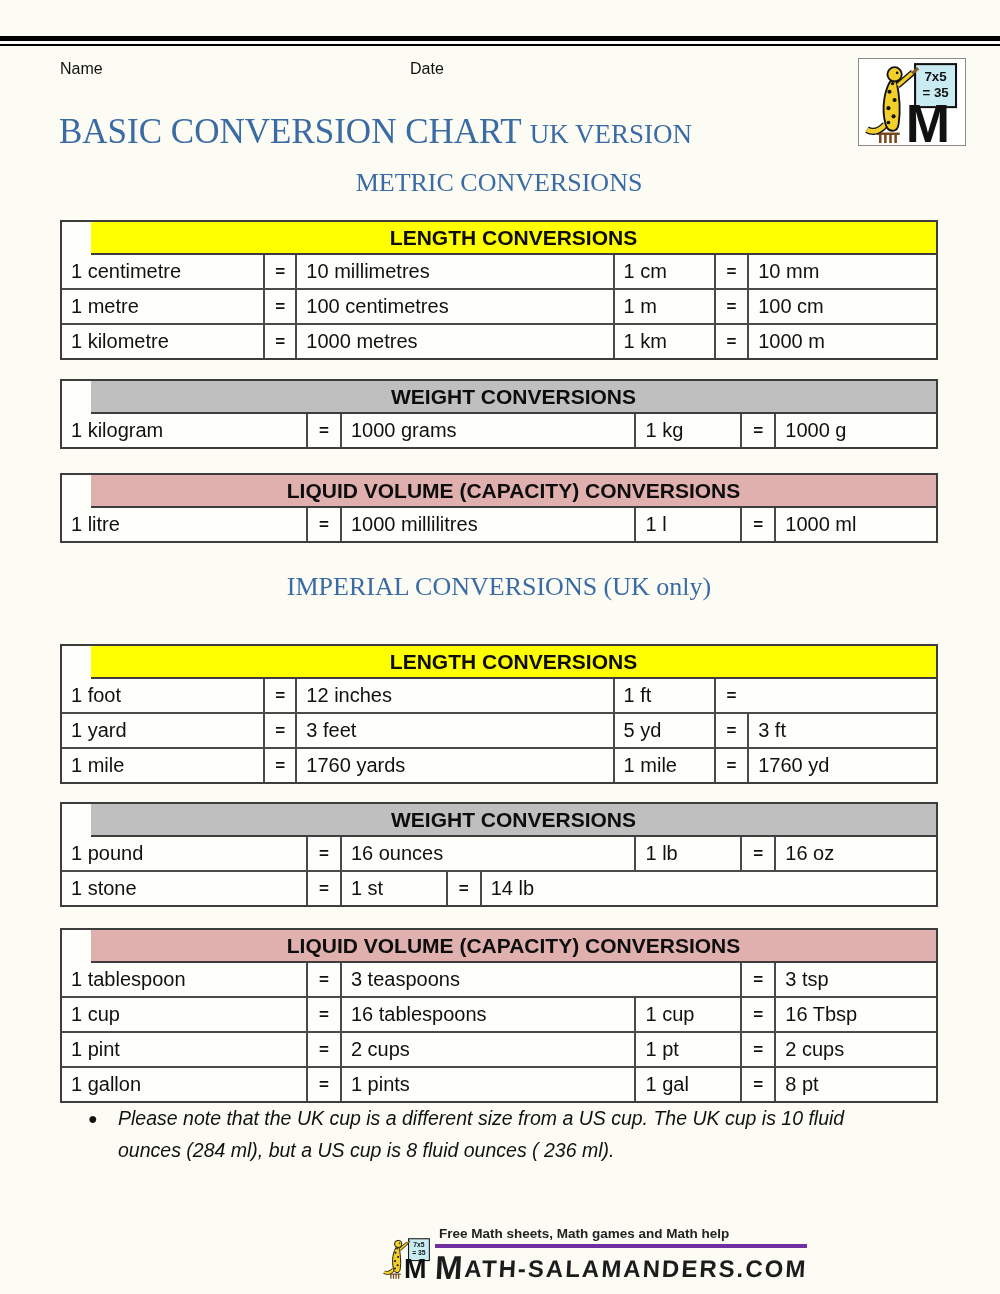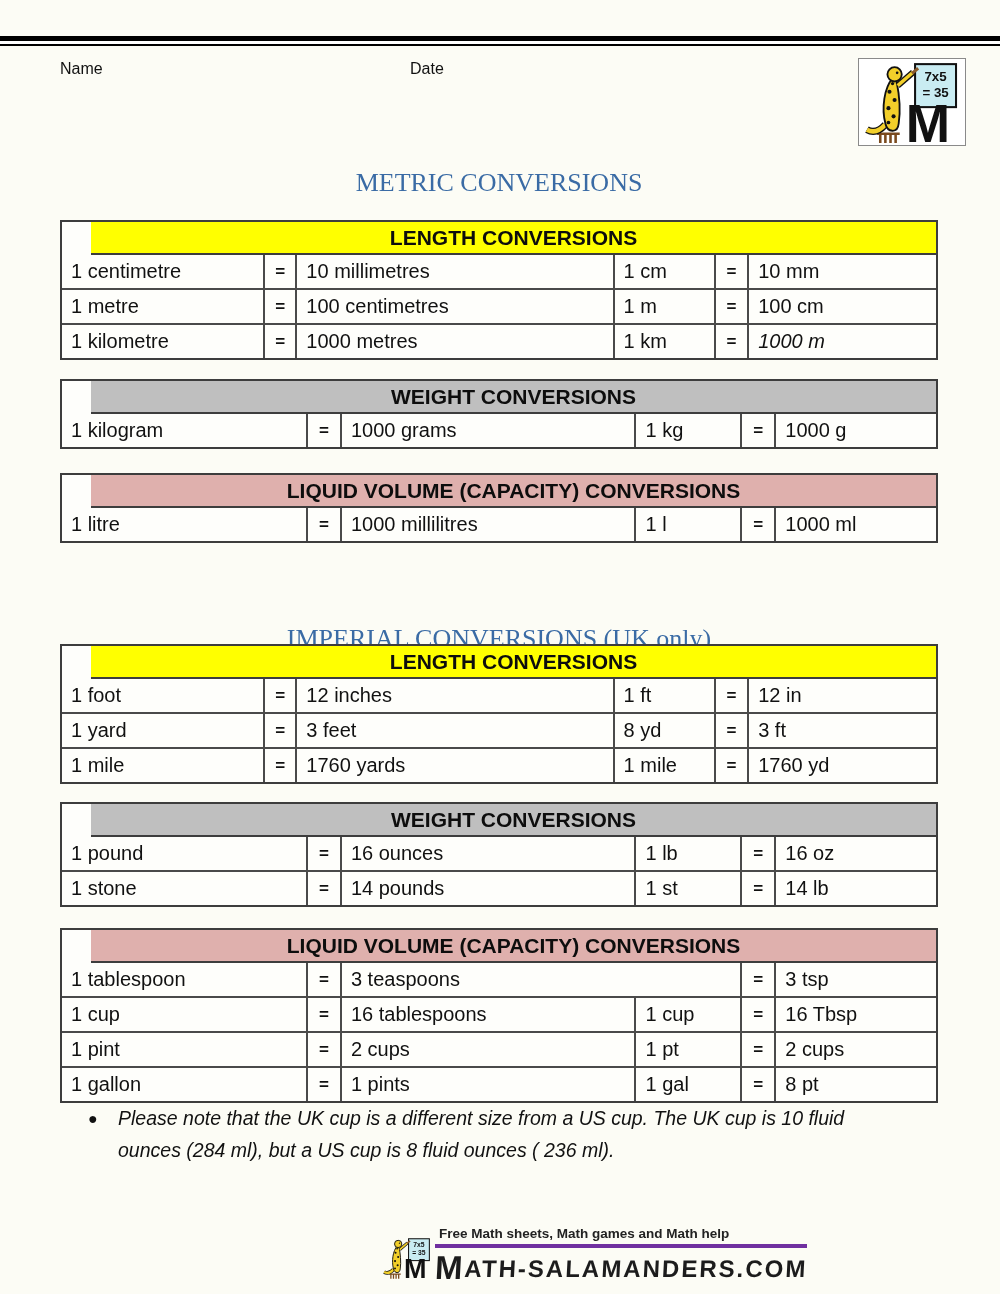--- a/index.html
+++ b/index.html
@@ -21,21 +21,21 @@
 
   
   .title{position:absolute;left:59px;top:112px;color:#3A6BA5;font-family:"Liberation Serif",serif;white-space:nowrap;}
   .title .main{font-size:35px;letter-spacing:0px;}
   .title .suffix{font-size:27px;margin-left:8px;}
 
   
   .sec-heading{position:absolute;left:60px;width:878px;text-align:center;color:#3A6BA5;
     font-family:"Liberation Serif",serif;font-size:26px;white-space:nowrap;}
   #h0{top:168px;}
-  #h1{top:624px;}
+  #h1{top:572px;}
 
   
   .tbl-slot{position:absolute;left:60px;width:878px;border:2px solid #3d3d3d;background:#FEFEFB;box-sizing:border-box;}
   #t0-0{top:220px;} #t0-1{top:379px;} #t0-2{top:473px;}
   #t1-0{top:644px;} #t1-1{top:802px;} #t1-2{top:928px;}
   .tbl-head{height:31px;display:flex;align-items:center;justify-content:center;
     font-weight:bold;font-size:21px;color:#0d0d0d;border-bottom:2px solid #3d3d3d;
     transform-origin:center;letter-spacing:0px;margin-left:29px;}
   .tbl-row{display:flex;height:33px;}
   .tbl-row + .tbl-row{border-top:2px solid #4a4a4a;}
@@ -103,20 +103,23 @@
 
   <span class="meta-label name-label">Name</span>
   <span class="meta-label date-label">Date</span>
 
   <div class="logo-box">
     <svg>
         <use href="#sala-logo"></use>
       </svg>
   </div>
 
+  <h1 class="title" style="margin:0;font-weight:normal;">
+    <span class="main">BASIC CONVERSION CHART</span><span class="suffix">UK VERSION</span>
+  </h1>
 
   <div class="sec-heading" id="h0">METRIC CONVERSIONS</div>
   <div class="tbl-slot" id="t0-0">
       <div class="tbl-head" style="background: rgb(255, 255, 0);">LENGTH CONVERSIONS</div>
       <div class="tbl-row">
         <div class="cell" style="width: 23%;">1 centimetre</div>
         <div class="cell eq" style="width: 3.7%;">=</div>
         <div class="cell" style="width: 36.3%;">10 millimetres</div>
         <div class="cell" style="width: 11.6%;">1 cm</div>
         <div class="cell eq" style="width: 3.8%;">=</div>
@@ -129,21 +132,21 @@
         <div class="cell" style="width: 11.6%;">1 m</div>
         <div class="cell eq" style="width: 3.8%;">=</div>
         <div class="cell" style="width: 21.6%;">100 cm</div>
       </div>
       <div class="tbl-row">
         <div class="cell" style="width: 23%;">1 kilometre</div>
         <div class="cell eq" style="width: 3.7%;">=</div>
         <div class="cell" style="width: 36.3%;">1000 metres</div>
         <div class="cell" style="width: 11.6%;">1 km</div>
         <div class="cell eq" style="width: 3.8%;">=</div>
-        <div class="cell" style="width: 21.6%; font-style: italic;">1000 m</div>
+        <div class="cell" style="width: 21.6%;">1000 m</div>
       </div>
     </div>
   <div class="tbl-slot" id="t0-1">
       <div class="tbl-head" style="background: rgb(191, 191, 191);">WEIGHT CONVERSIONS</div>
       <div class="tbl-row">
         <div class="cell" style="width: 27.9%;">1 kilogram</div>
         <div class="cell eq" style="width: 3.9%;">=</div>
         <div class="cell" style="width: 33.7%;">1000 grams</div>
         <div class="cell" style="width: 12.1%;">1 kg</div>
         <div class="cell eq" style="width: 3.9%;">=</div>
@@ -164,27 +167,26 @@
 
   <div class="sec-heading" id="h1">IMPERIAL CONVERSIONS (UK only)</div>
   <div class="tbl-slot" id="t1-0">
       <div class="tbl-head" style="background: rgb(255, 255, 0);">LENGTH CONVERSIONS</div>
       <div class="tbl-row">
         <div class="cell" style="width: 23%;">1 foot</div>
         <div class="cell eq" style="width: 3.7%;">=</div>
         <div class="cell" style="width: 36.3%;">12 inches</div>
         <div class="cell" style="width: 11.6%;">1 ft</div>
         <div class="cell eq" style="width: 3.8%;">=</div>
-        <div class="cell" style="width: 21.6%;">12 in</div>
       </div>
       <div class="tbl-row">
         <div class="cell" style="width: 23%;">1 yard</div>
         <div class="cell eq" style="width: 3.7%;">=</div>
         <div class="cell" style="width: 36.3%;">3 feet</div>
-        <div class="cell" style="width: 11.6%;">8 yd</div>
+        <div class="cell" style="width: 11.6%;">5 yd</div>
         <div class="cell eq" style="width: 3.8%;">=</div>
         <div class="cell" style="width: 21.6%;">3 ft</div>
       </div>
       <div class="tbl-row">
         <div class="cell" style="width: 23%;">1 mile</div>
         <div class="cell eq" style="width: 3.7%;">=</div>
         <div class="cell" style="width: 36.3%;">1760 yards</div>
         <div class="cell" style="width: 11.6%;">1 mile</div>
         <div class="cell eq" style="width: 3.8%;">=</div>
         <div class="cell" style="width: 21.6%;">1760 yd</div>
@@ -196,21 +198,20 @@
         <div class="cell" style="width: 27.9%;">1 pound</div>
         <div class="cell eq" style="width: 3.9%;">=</div>
         <div class="cell" style="width: 33.7%;">16 ounces</div>
         <div class="cell" style="width: 12.1%;">1 lb</div>
         <div class="cell eq" style="width: 3.9%;">=</div>
         <div class="cell" style="width: 18.5%;">16 oz</div>
       </div>
       <div class="tbl-row">
         <div class="cell" style="width: 27.9%;">1 stone</div>
         <div class="cell eq" style="width: 3.9%;">=</div>
-        <div class="cell" style="width: 33.7%;">14 pounds</div>
         <div class="cell" style="width: 12.1%;">1 st</div>
         <div class="cell eq" style="width: 3.9%;">=</div>
         <div class="cell" style="width: 18.5%;">14 lb</div>
       </div>
     </div>
   <div class="tbl-slot" id="t1-2">
       <div class="tbl-head" style="background: rgb(223, 176, 173);">LIQUID VOLUME (CAPACITY) CONVERSIONS</div>
       <div class="tbl-row">
         <div class="cell" style="width: 27.9%;">1 tablespoon</div>
         <div class="cell eq" style="width: 3.9%;">=</div>

